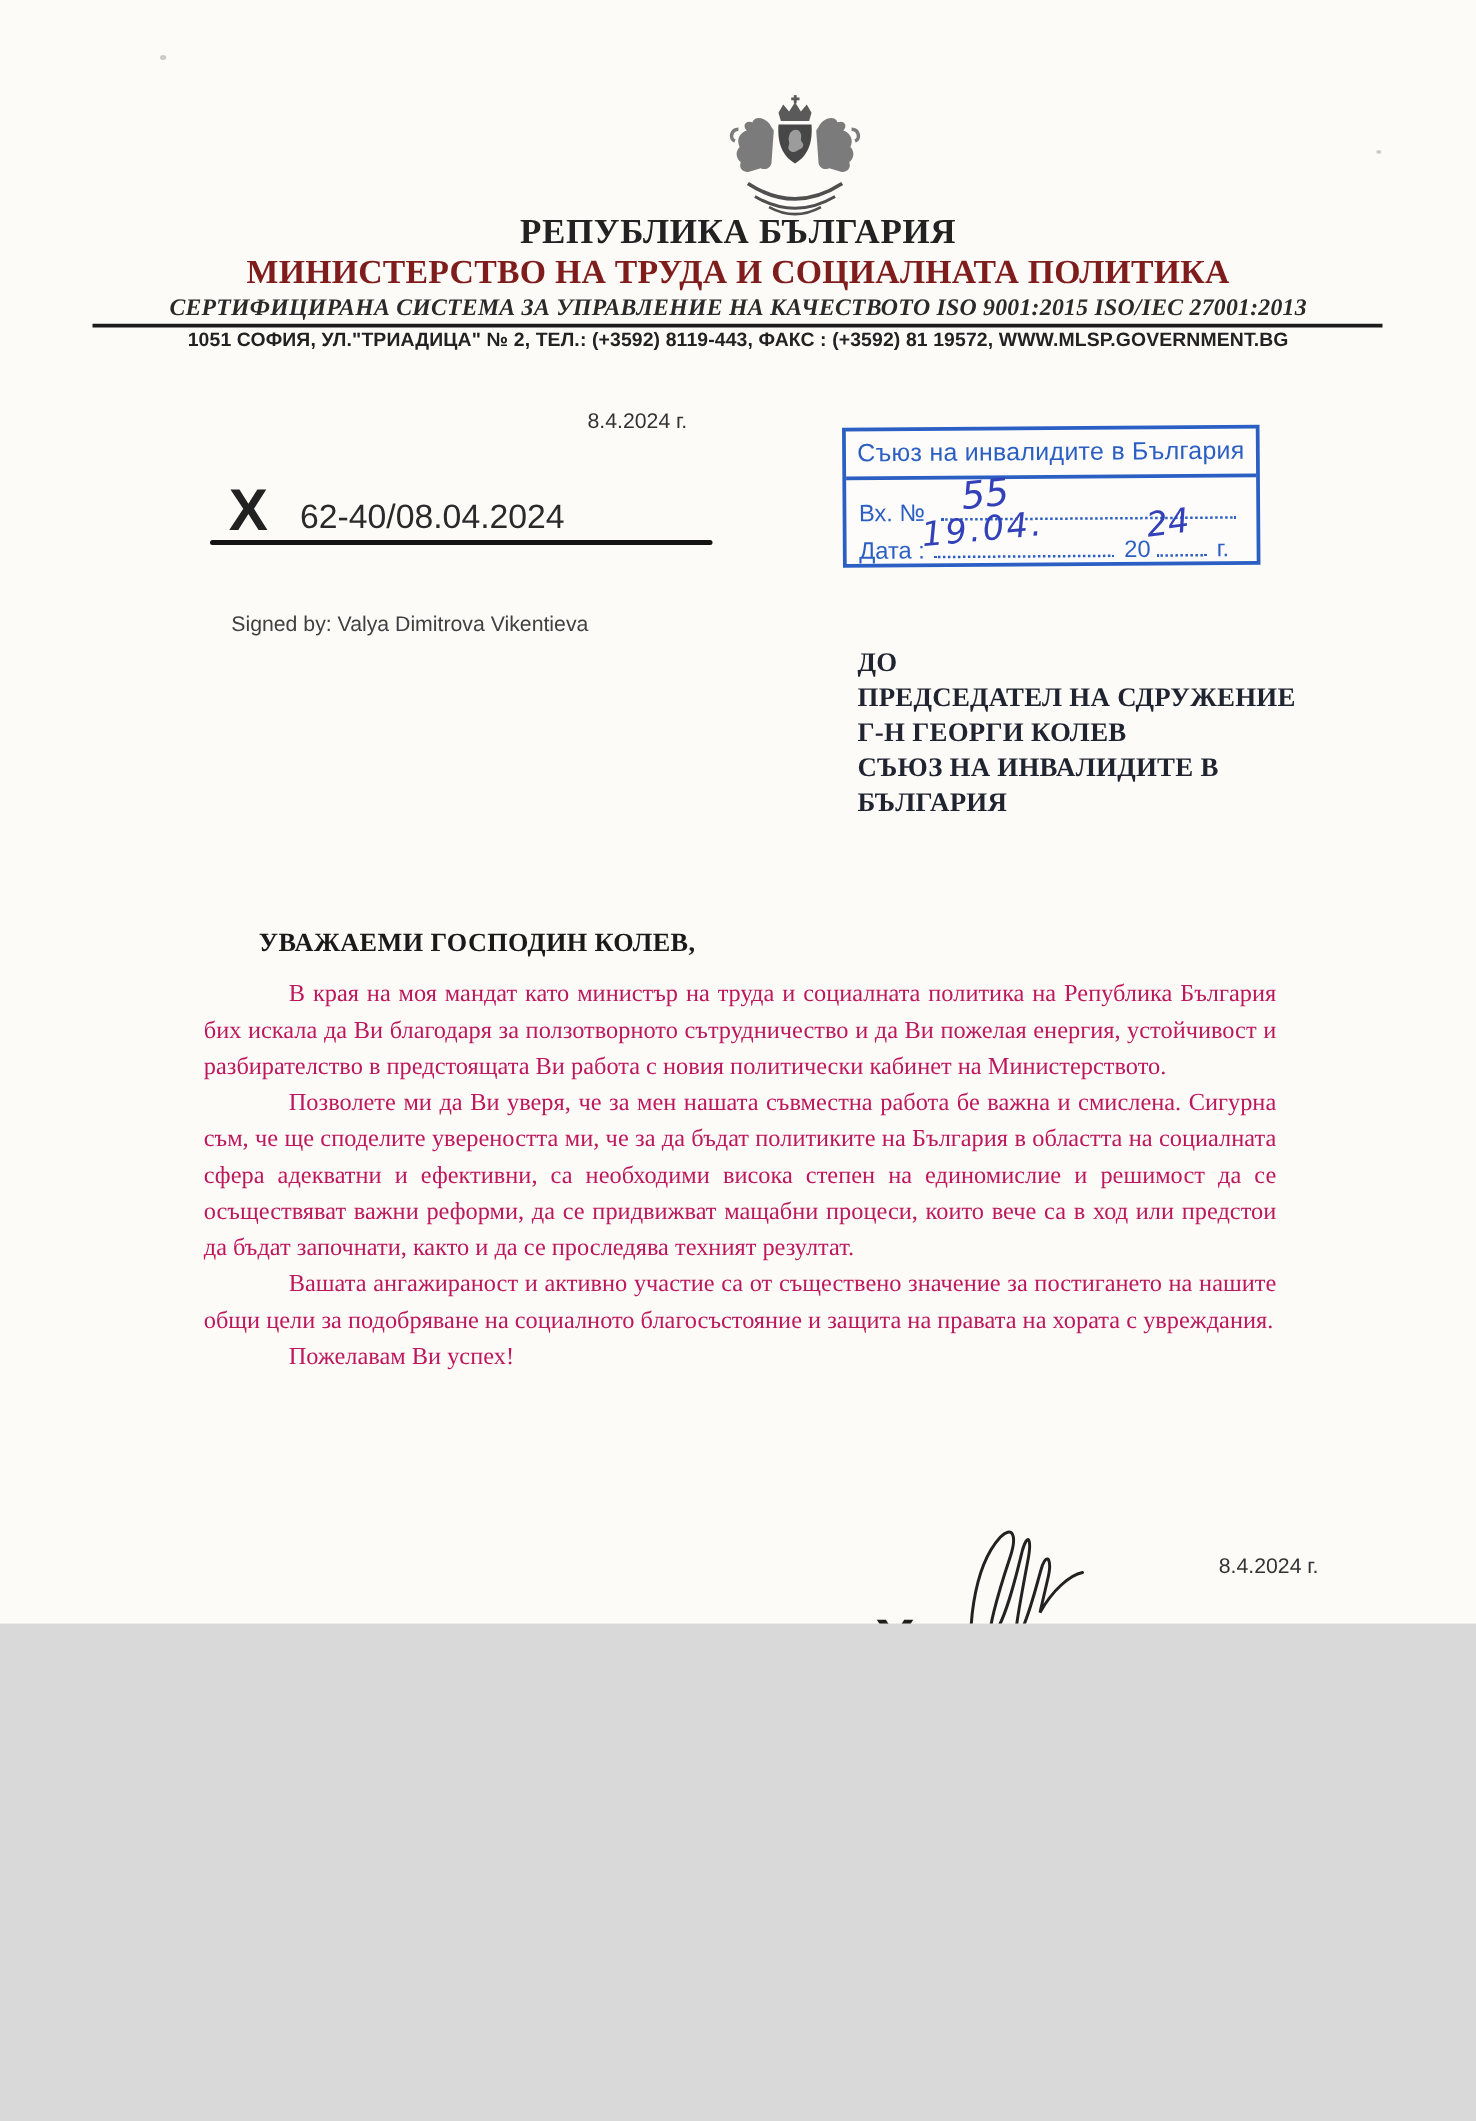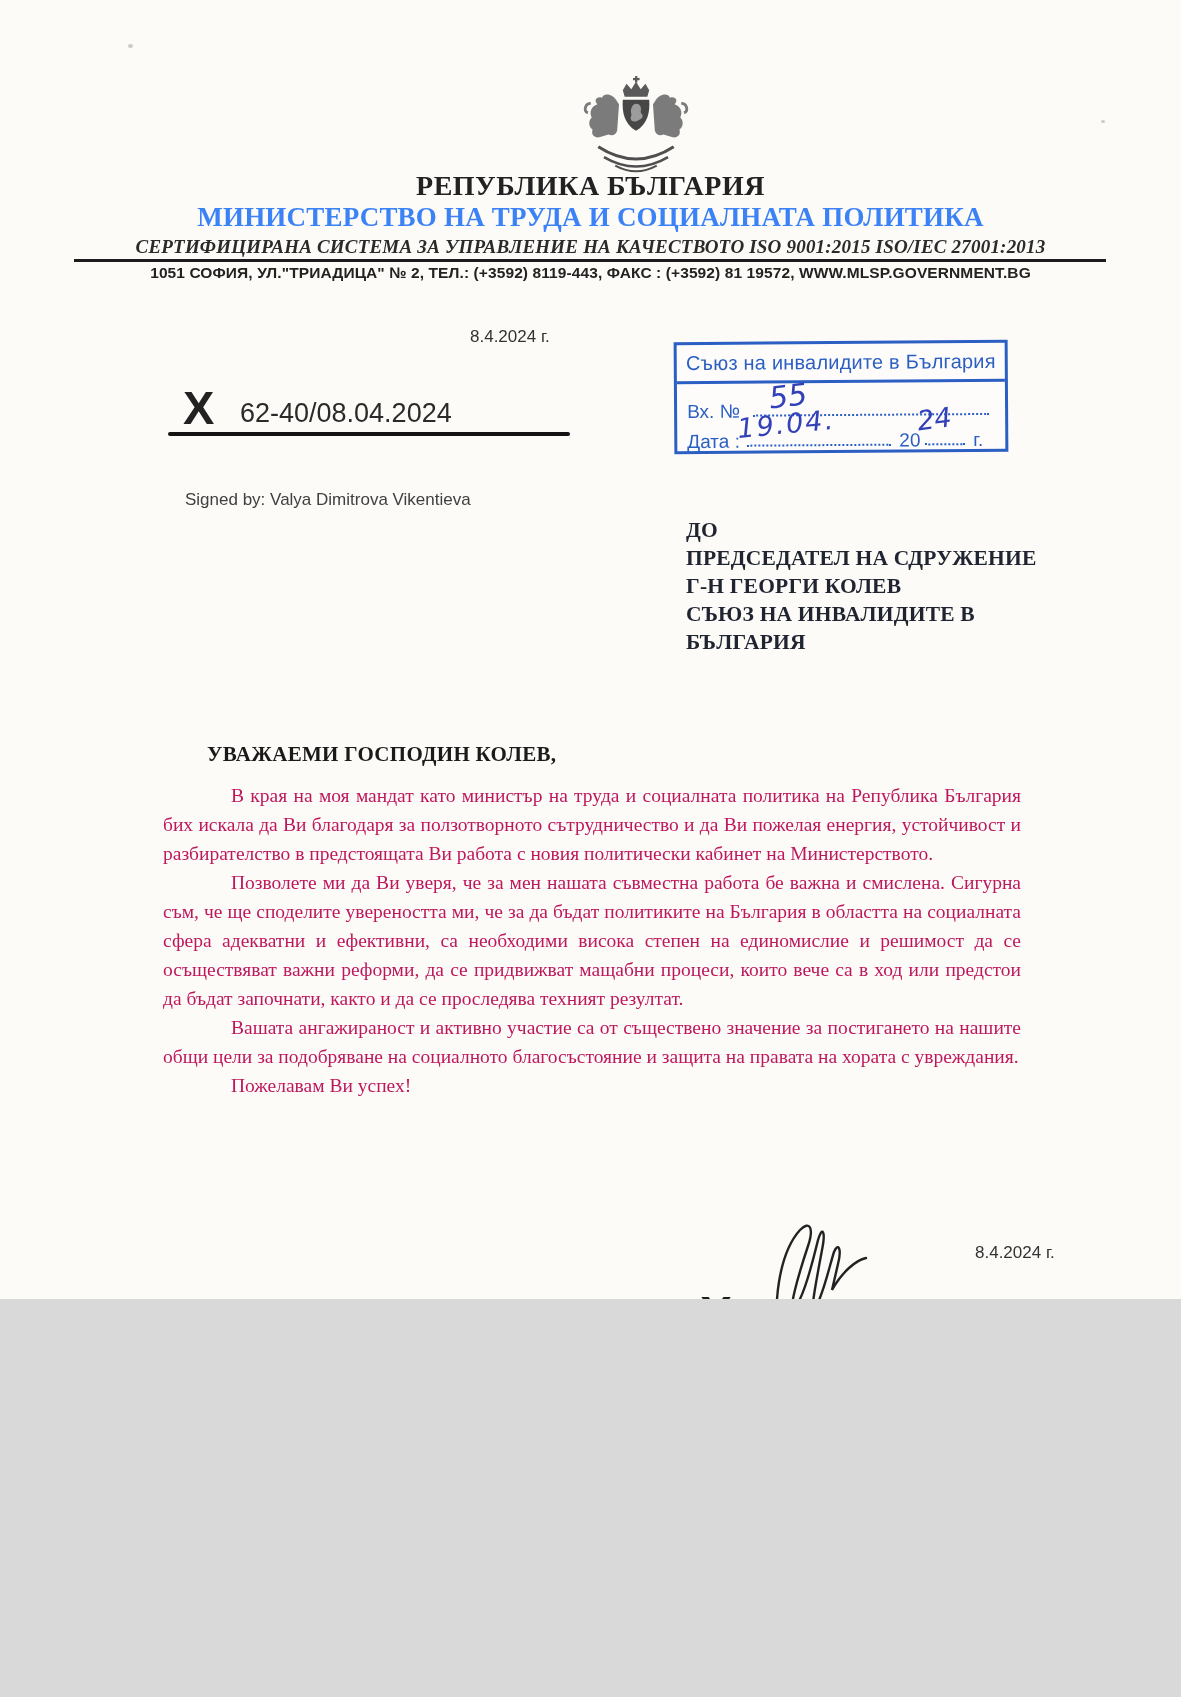--- a/index.html
+++ b/index.html
@@ -6,21 +6,21 @@
   .page{
     position:relative;width:1181px;height:1299px;margin:0 auto;
     background:#fcfbf8;overflow:hidden;
     font-family:"Liberation Serif", serif;color:#1d1d1d;
   }
   
   .coa{position:absolute;left:570px;top:74px;width:132px;height:106px;}
   .hdr-republic{position:absolute;left:0;top:170px;width:1181px;text-align:center;
     font-family:"Liberation Serif",serif;font-weight:bold;font-size:28px;letter-spacing:.5px;color:#222;}
   .hdr-ministry{position:absolute;left:0;top:202px;width:1181px;text-align:center;
-    font-weight:bold;font-size:27px;letter-spacing:.2px;color:#3b82f6;}
+    font-weight:bold;font-size:27px;letter-spacing:.2px;color:#7f1d1d;}
   .hdr-cert{position:absolute;left:0;top:236px;width:1181px;text-align:center;
     font-style:italic;font-weight:bold;font-size:19px;color:#2a2a2a;letter-spacing:.2px;}
   .hdr-rule{position:absolute;left:74px;top:259px;width:1032px;height:3px;background:#1c1c1c;}
   .hdr-addr{position:absolute;left:0;top:264px;width:1181px;text-align:center;
     font-family:"Liberation Sans",sans-serif;font-size:15.5px;font-weight:bold;color:#222;letter-spacing:.1px;}
   
   .ref-date{position:absolute;left:470px;top:327px;font-family:"Liberation Sans",sans-serif;font-size:17px;color:#333;}
   .ref-x{position:absolute;left:183px;top:380px;font-family:"Liberation Sans",sans-serif;font-size:47px;font-weight:600;color:#222;}
   .ref-num{position:absolute;left:240px;top:398px;font-family:"Liberation Sans",sans-serif;font-size:27px;color:#2a2a2a;}
   .ref-line{position:absolute;left:168px;top:432px;width:402px;height:4px;background:#141414;border-radius:2px;}

